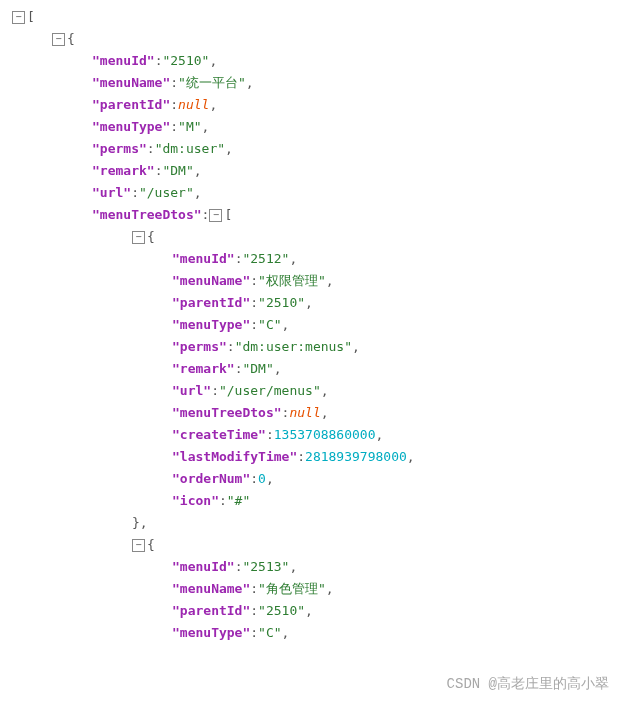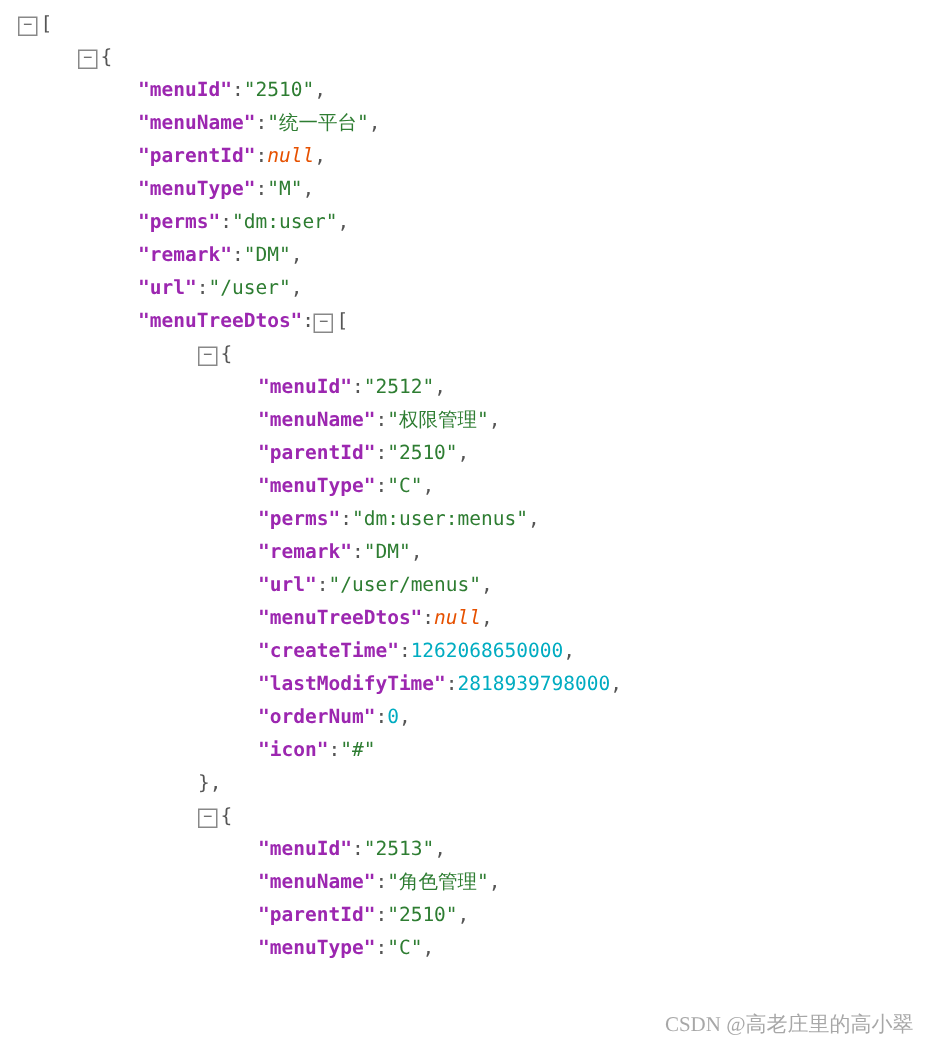--- a/index.html
+++ b/index.html
@@ -10,21 +10,21 @@
   .str{color:#2e7d32;}
   .num{color:#00acc1;}
   .nul{color:#e65100;font-style:italic;}
   .punc{color:#555;}
   .tog,.togc{display:inline-block;width:11px;height:11px;border:1px solid #888;color:#666;font-size:10px;line-height:10px;text-align:center;vertical-align:1px;margin-right:2px;cursor:pointer;background:#fff;}
   .indent0{padding-left:0px;}
   .indent1{padding-left:40px;}
   .indent2{padding-left:80px;}
   .indent3{padding-left:120px;}
   .indent4{padding-left:160px;}
-  .wm{position:absolute;right:14px;bottom:10px;color:rgba(120,120,120,0.65);font-family:Liberation Serif, serif;font-size:14px;pointer-events:none;}
+  .wm{position:absolute;right:14px;bottom:10px;color:rgba(120,120,120,0.65);font-family:Liberation Mono, monospace;font-size:14px;pointer-events:none;}
   #tree{padding-left:2px;}
 </style>
 </head>
 <body>
 
 <div class="pad">
   <div id="tree">
       <div class="line indent0"><span class="tog">−</span><span class="punc">[</span></div>
       <div class="line indent1"><span class="tog">−</span><span class="punc">{</span></div>
       <div class="line indent2"><span class="key">"menuId"</span><span class="punc">:</span><span class="str">"2510"</span><span class="punc">,</span></div>
@@ -37,21 +37,21 @@
       <div class="line indent2"><span class="key">"menuTreeDtos"</span><span class="punc">:</span><span class="tog">−</span><span class="punc">[</span></div>
       <div class="line indent3"><span class="tog">−</span><span class="punc">{</span></div>
       <div class="line indent4"><span class="key">"menuId"</span><span class="punc">:</span><span class="str">"2512"</span><span class="punc">,</span></div>
       <div class="line indent4"><span class="key">"menuName"</span><span class="punc">:</span><span class="str">"权限管理"</span><span class="punc">,</span></div>
       <div class="line indent4"><span class="key">"parentId"</span><span class="punc">:</span><span class="str">"2510"</span><span class="punc">,</span></div>
       <div class="line indent4"><span class="key">"menuType"</span><span class="punc">:</span><span class="str">"C"</span><span class="punc">,</span></div>
       <div class="line indent4"><span class="key">"perms"</span><span class="punc">:</span><span class="str">"dm:user:menus"</span><span class="punc">,</span></div>
       <div class="line indent4"><span class="key">"remark"</span><span class="punc">:</span><span class="str">"DM"</span><span class="punc">,</span></div>
       <div class="line indent4"><span class="key">"url"</span><span class="punc">:</span><span class="str">"/user/menus"</span><span class="punc">,</span></div>
       <div class="line indent4"><span class="key">"menuTreeDtos"</span><span class="punc">:</span><span class="nul">null</span><span class="punc">,</span></div>
-      <div class="line indent4"><span class="key">"createTime"</span><span class="punc">:</span><span class="num">1262068650000</span><span class="punc">,</span></div>
+      <div class="line indent4"><span class="key">"createTime"</span><span class="punc">:</span><span class="num">1353708860000</span><span class="punc">,</span></div>
       <div class="line indent4"><span class="key">"lastModifyTime"</span><span class="punc">:</span><span class="num">2818939798000</span><span class="punc">,</span></div>
       <div class="line indent4"><span class="key">"orderNum"</span><span class="punc">:</span><span class="num">0</span><span class="punc">,</span></div>
       <div class="line indent4"><span class="key">"icon"</span><span class="punc">:</span><span class="str">"#"</span></div>
       <div class="line indent3"><span class="punc">},</span></div>
       <div class="line indent3"><span class="tog">−</span><span class="punc">{</span></div>
       <div class="line indent4"><span class="key">"menuId"</span><span class="punc">:</span><span class="str">"2513"</span><span class="punc">,</span></div>
       <div class="line indent4"><span class="key">"menuName"</span><span class="punc">:</span><span class="str">"角色管理"</span><span class="punc">,</span></div>
       <div class="line indent4"><span class="key">"parentId"</span><span class="punc">:</span><span class="str">"2510"</span><span class="punc">,</span></div>
       <div class="line indent4"><span class="key">"menuType"</span><span class="punc">:</span><span class="str">"C"</span><span class="punc">,</span></div>
     </div>

